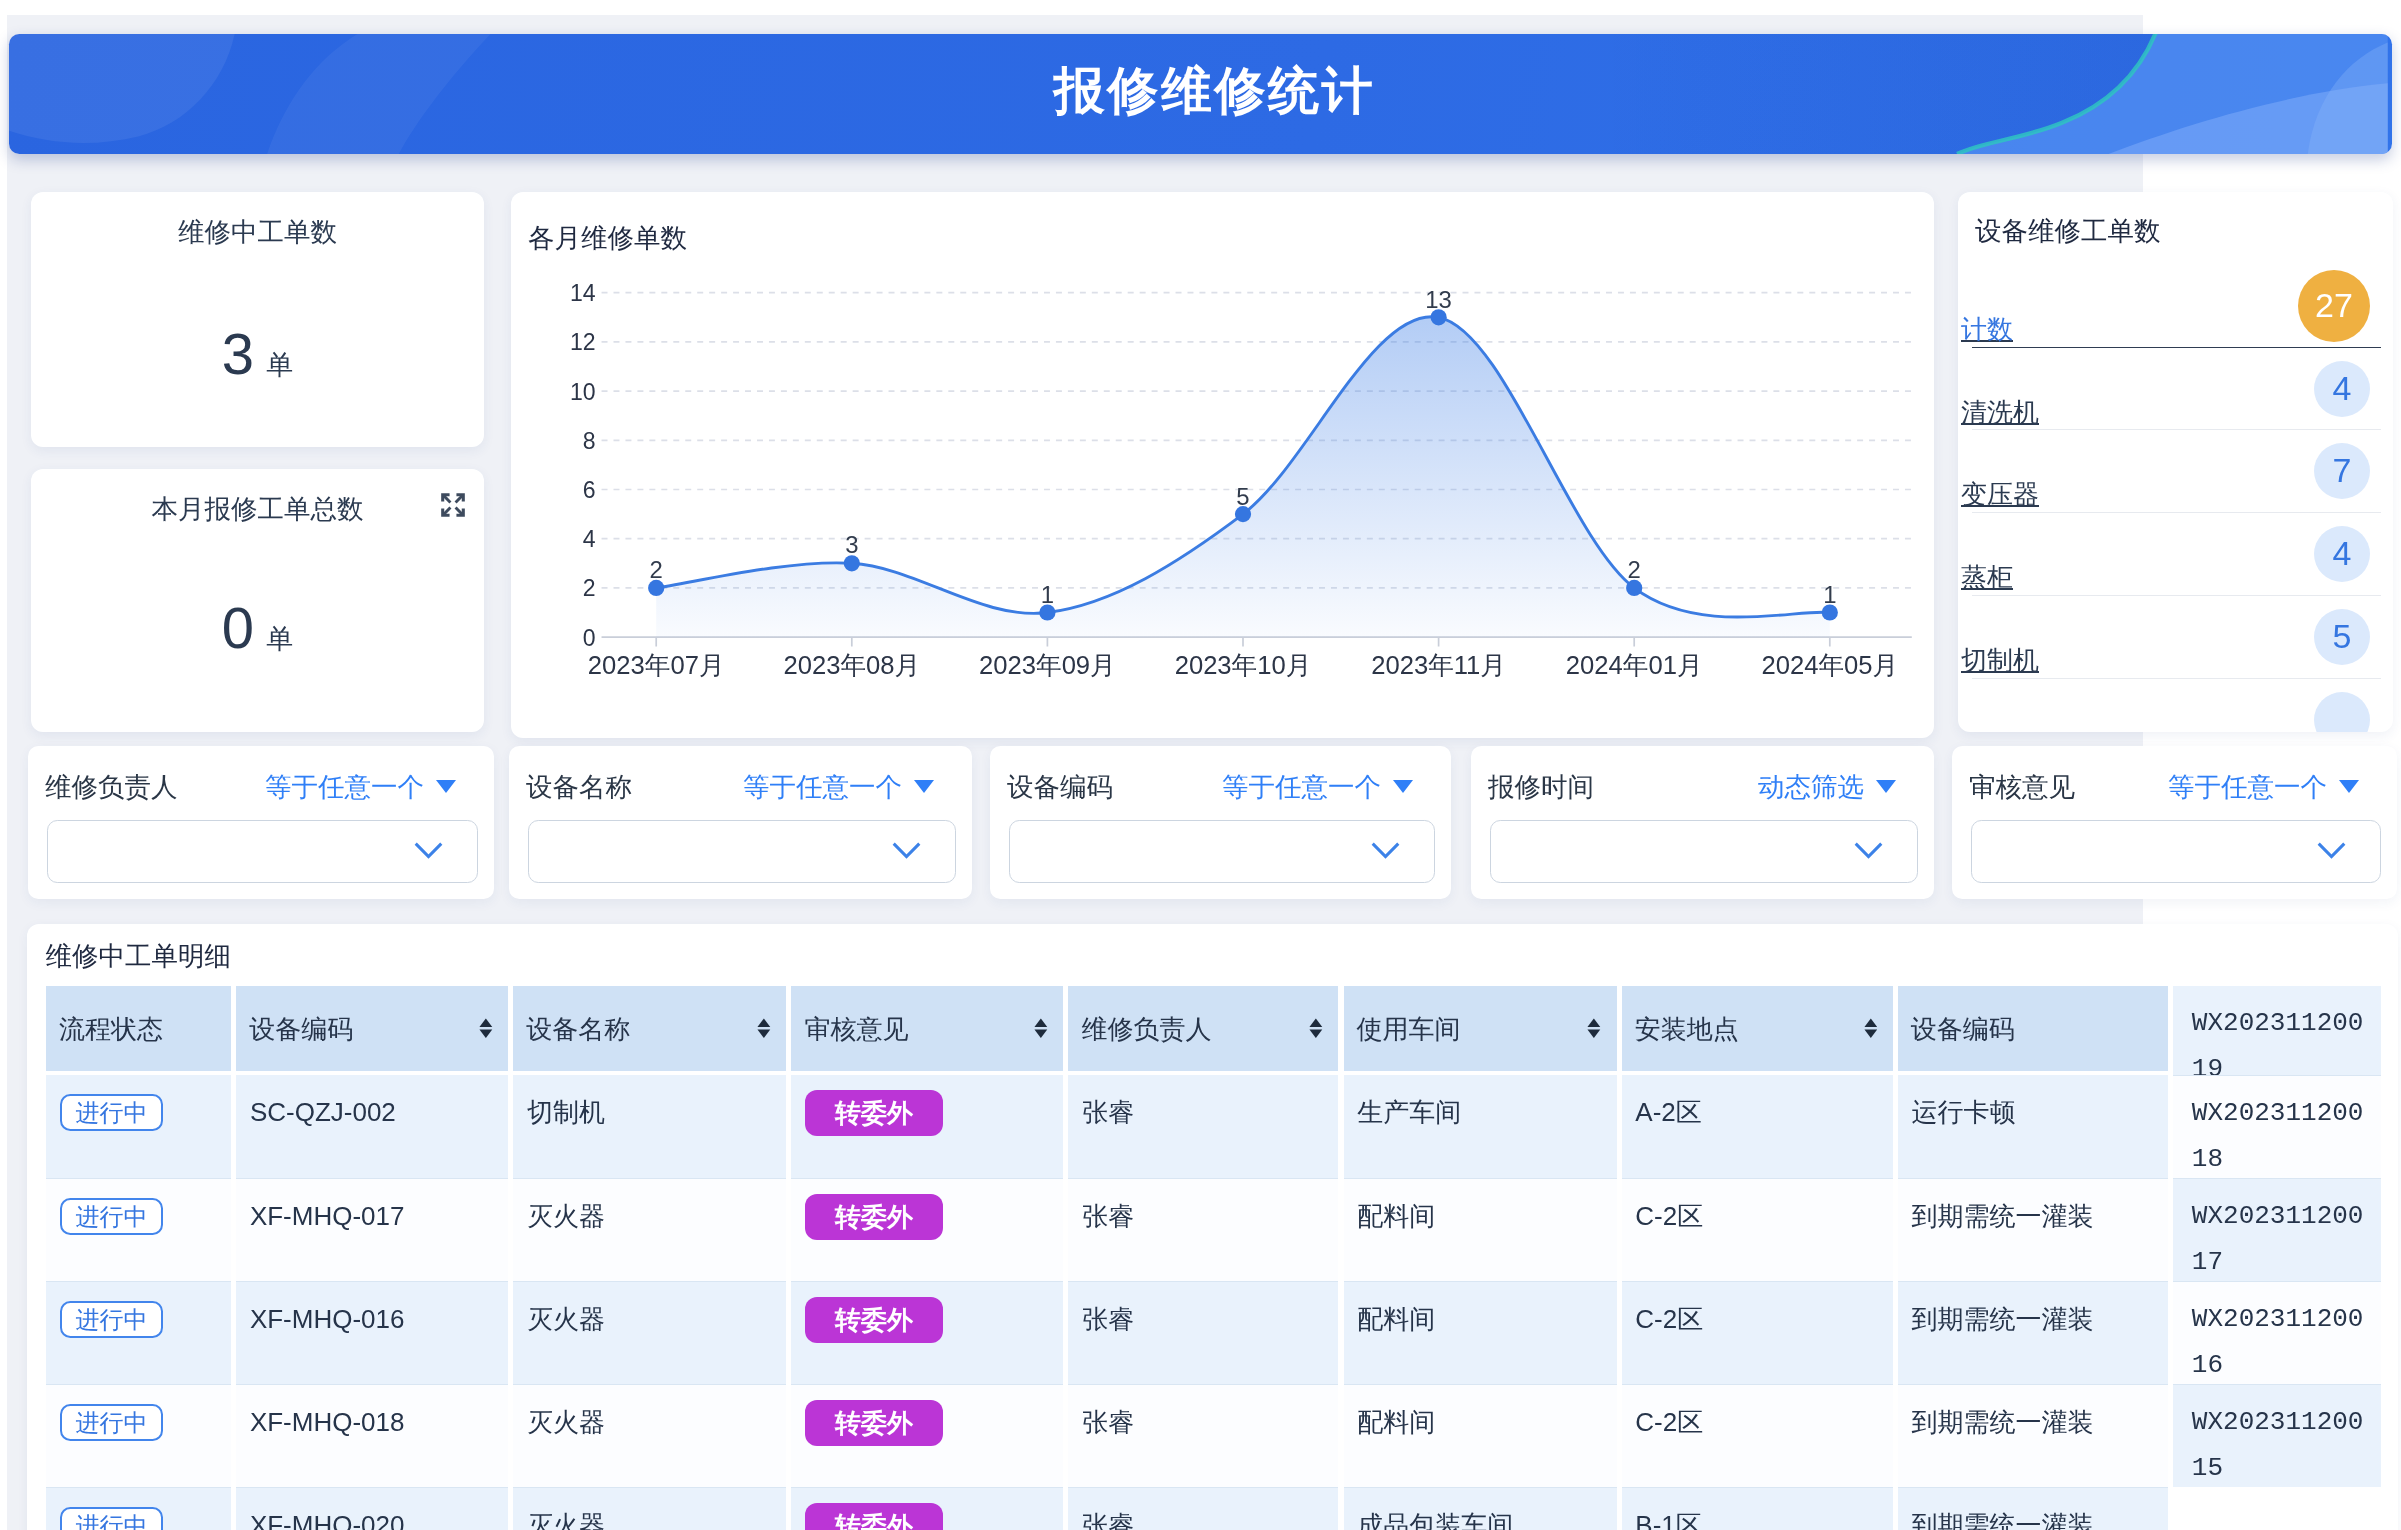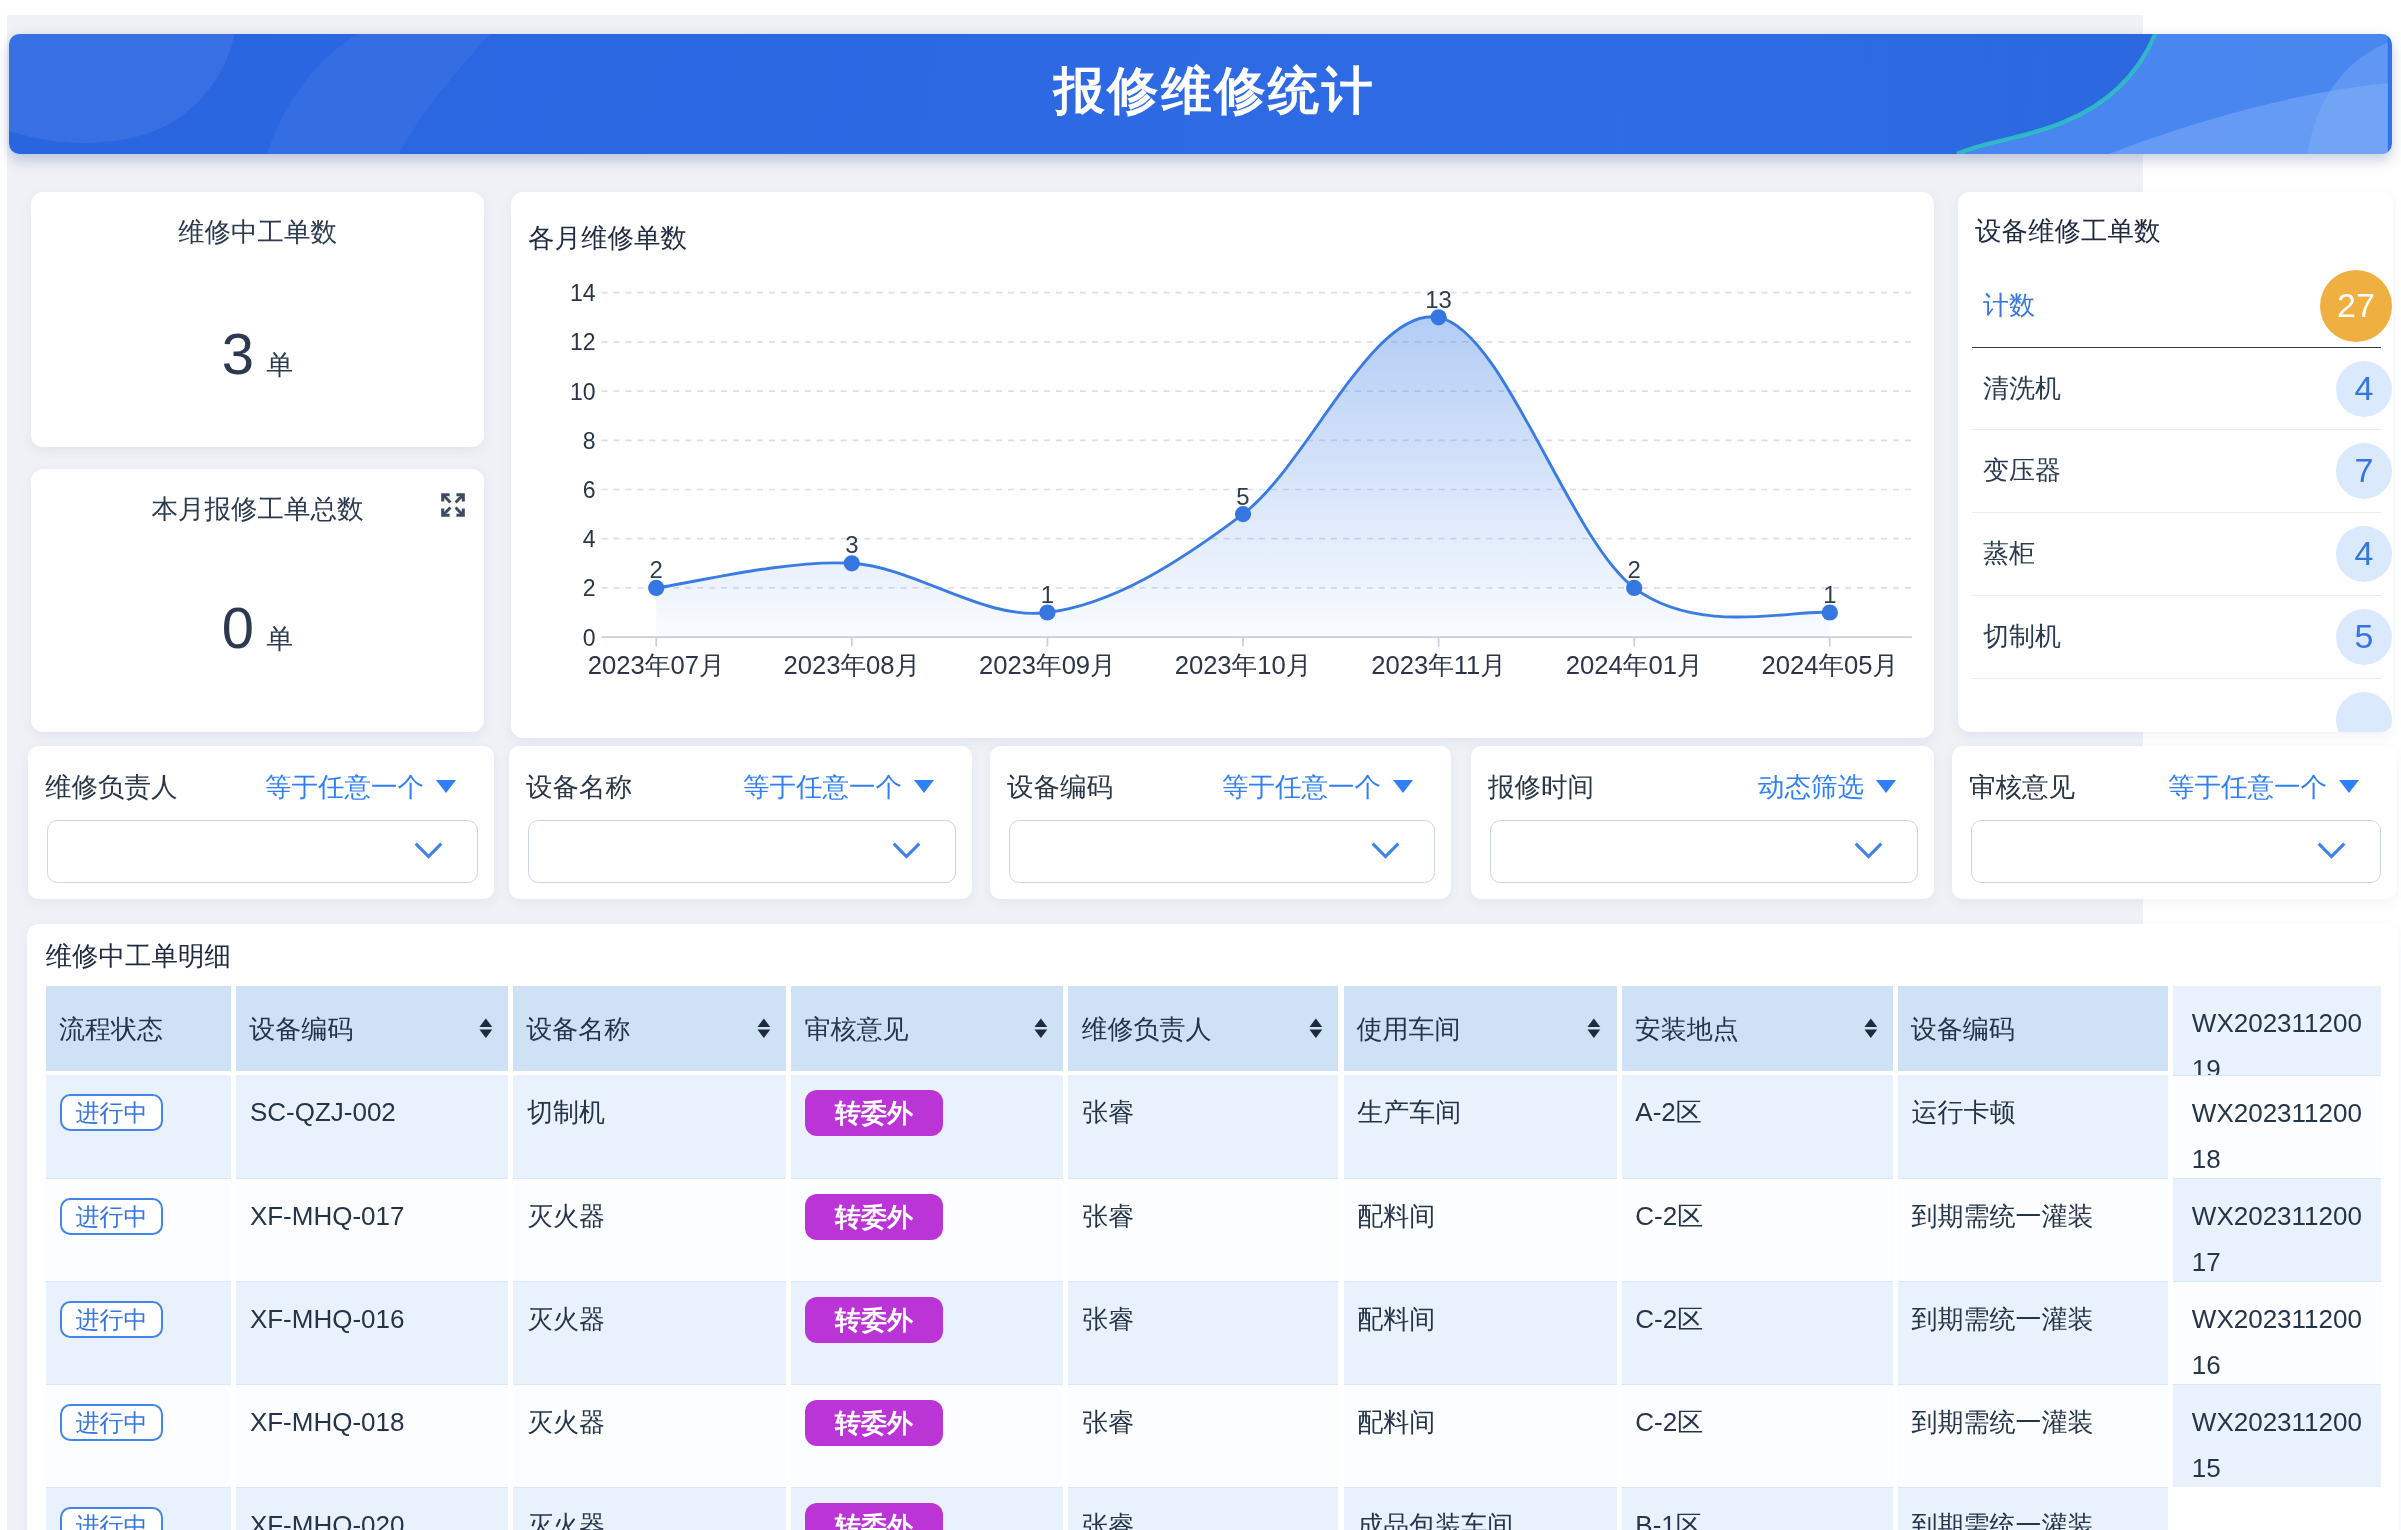--- a/index.html
+++ b/index.html
@@ -23,21 +23,21 @@
 .stat-title { text-align:center; padding-top:22px; font-size:26.5px; color:#2b3a50; }
 .stat-num { position:absolute; width:100%; text-align:center; }
 .stat-num .big { font-size:58px; color:#2b3a50; }
 .stat-num .unit { font-size:27px; color:#2b3a50; margin-left:12px; }
 
 
 #chart-title { position:absolute; left:17px; top:28px; font-size:26.5px; color:#1f2940; }
 
 
 #rp-title { padding:21.4px 0 0 17px; font-size:26.5px; color:#1f2940; }
-.rrow { position:absolute; left:25px; width:409px; height:83px; display:flex; align-items:center; }
+.rrow { position:absolute; left:3px; width:409px; height:83px; display:flex; align-items:flex-end;text-decoration:underline; }
 .rrow .lbl { font-size:26px; }
 .rrow .badge { position:absolute; right:0; top:50%; transform:translateY(-50%);
   width:56px; height:56px; border-radius:50%; background:#dbe9fc; color:#3576e0;
   font-size:34px; display:flex; align-items:center; justify-content:center; }
 .rrow.first .badge { width:72px; height:72px; background:#efb041; color:#fff; }
 .rrow.first .lbl { color:#3576e0; }
 .rsep { position:absolute; left:13.7px; width:409px; height:0; border-top:1.7px solid #e7eaef; }
 .rsep.dark { border-top:1.7px solid #2f3d52; }
 
 
@@ -61,21 +61,21 @@
 #tbl .th { background:#cfe1f5; border-bottom:4.3px solid #fff; font-size:26px; color:#26344a;
   display:flex; align-items:center; padding-left:13px; padding-right:15.4px; }
 #tbl .th .ht { line-height:46px; }
 #tbl .th svg { margin-left:auto; flex:none; }
 #tbl .td { font-size:26px; line-height:46px; padding:13.7px 6.8px 0 13.7px; color:#26344a; }
 #tbl .td.wrapid { padding-left:19px; }
 #tbl .th.first { padding-left:18px; }
 #tbl .r1 { background:#e9f2fc; }
 #tbl .r2 { background:#fcfdff; }
 #tbl .td.bt { border-top:1.7px solid #d9e6f3; }
-.wrapid { word-break:break-all; }
+.wrapid { word-break:break-all;font-family:Liberation Mono, monospace; }
 .tag-run { display:inline-block; margin-top:2.6px; border:2.1px solid #4285ec; color:#3576e0;
   border-radius:10.3px; font-size:24px; line-height:33px; padding:0 13.7px; background:#fff; }
 .tag-out { display:inline-block; margin-top:1.7px; background:#bb35d6; color:#fff;
   border-radius:12px; font-size:26px; line-height:46px; padding:0 30px; font-weight:bold; }
 </style>
 </head>
 <body>
 <div id="stage">
   <div class="bg"></div>
 

